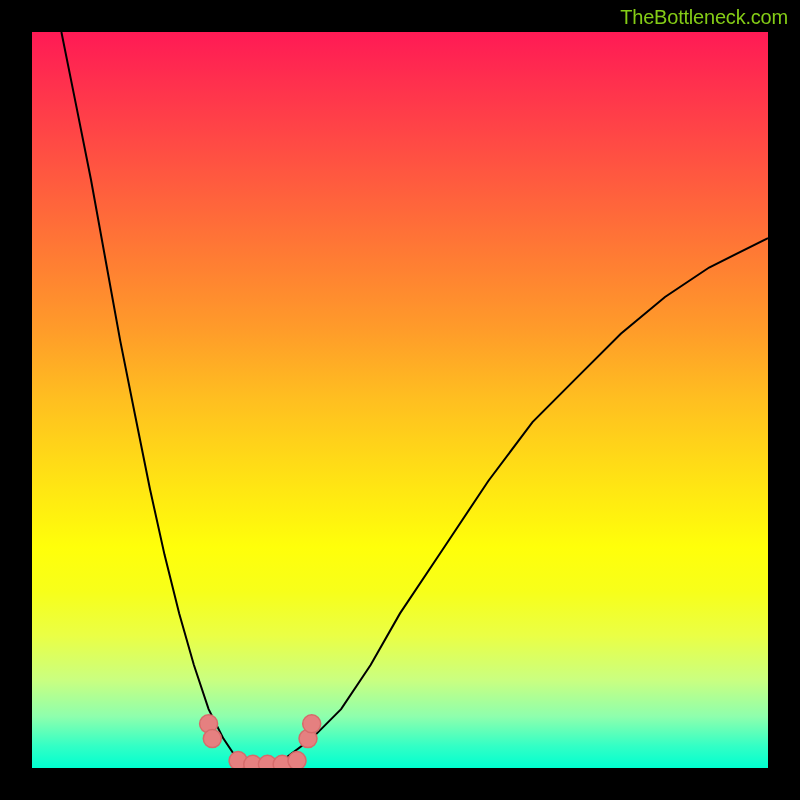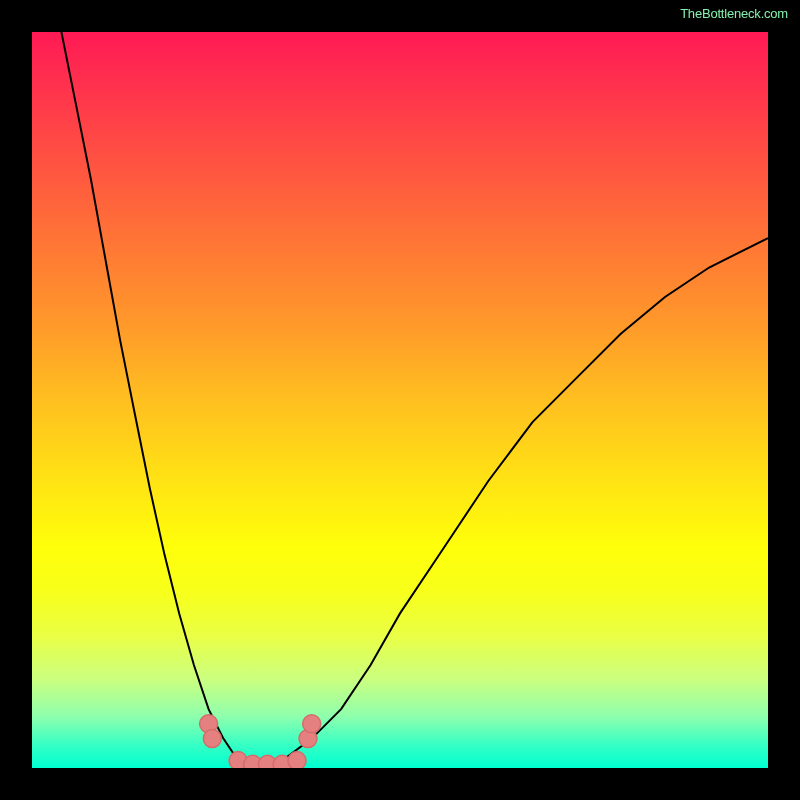--- a/index.html
+++ b/index.html
@@ -37,22 +37,22 @@
       #caff80 88%,
       #8effad 93%,
       #33ffc5 97%,
       #00ffd0 100%);
     overflow: hidden;
   }
   .watermark {
     position: absolute;
     top: 6px;
     right: 12px;
-    color: #86efac;
-    font-size: 13px;
+    color: #84cc16;
+    font-size: 20px;
     font-weight: 500;
     z-index: 10;
     letter-spacing: -0.2px;
   }
   svg.curves {
     position: absolute;
     left: 0; top: 0;
     width: 736px;
     height: 736px;
   }

